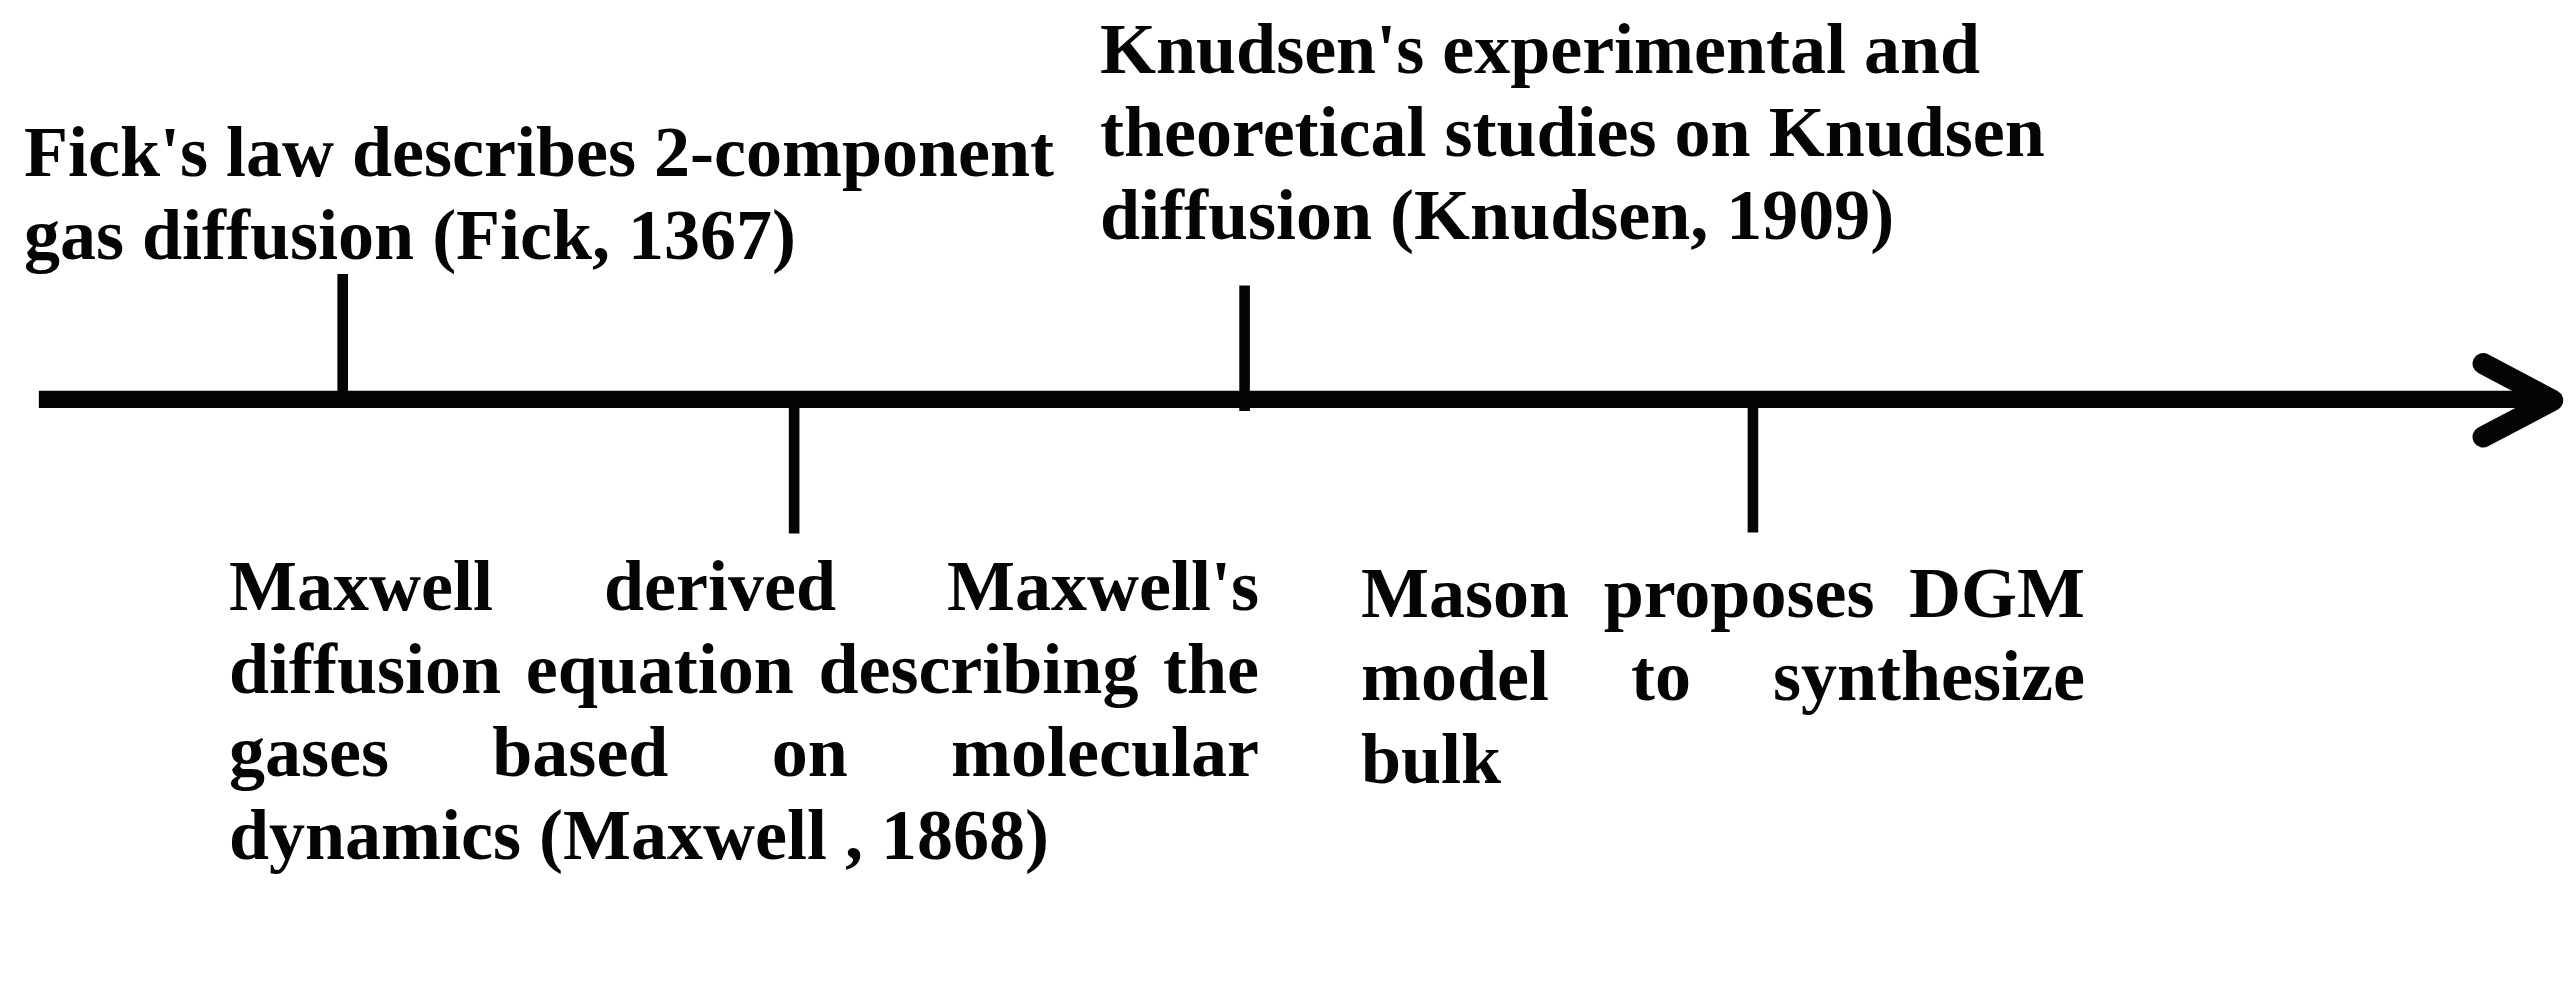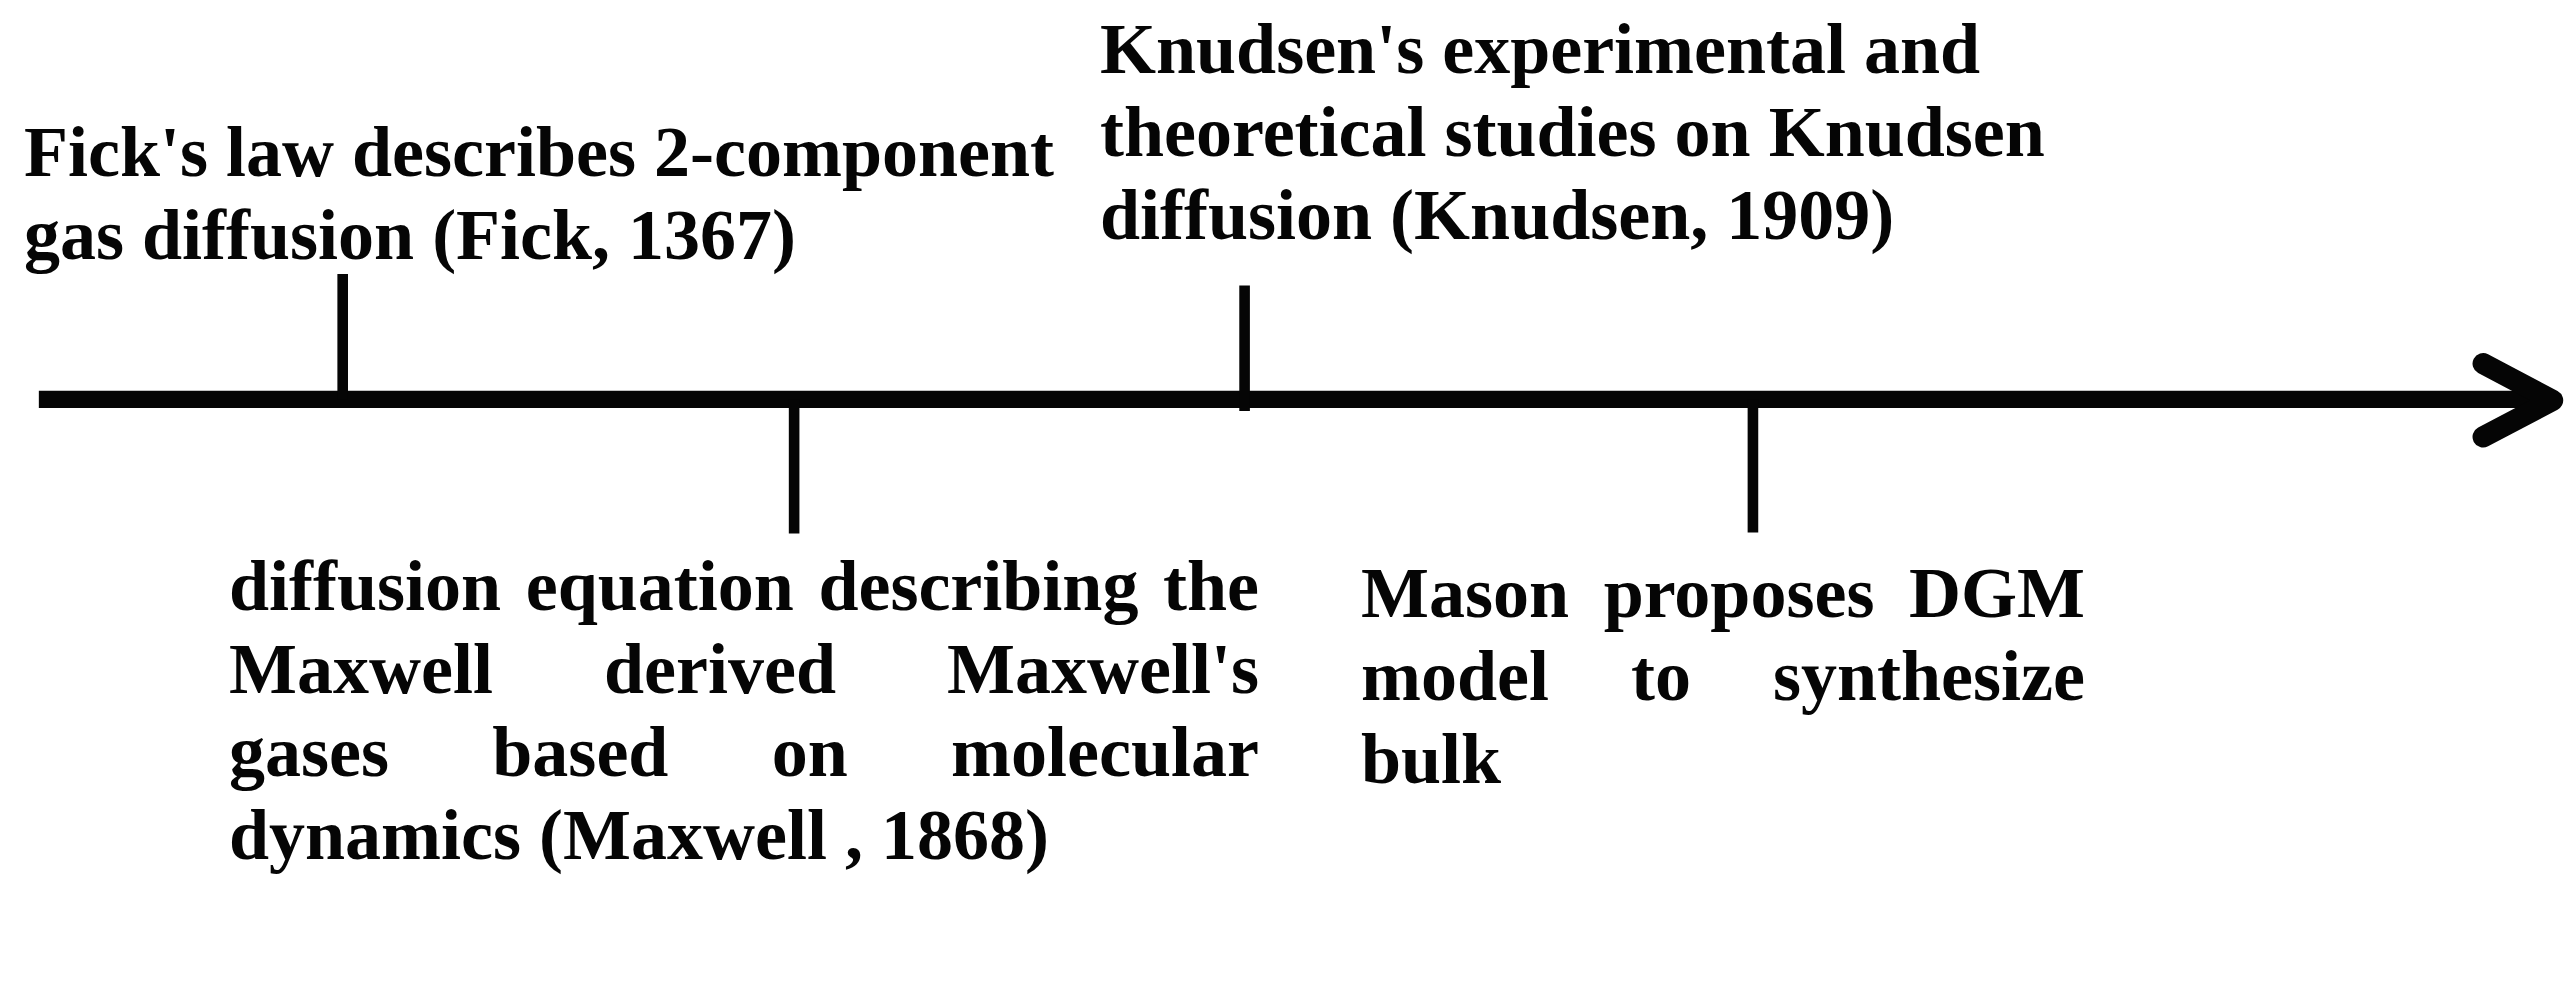--- a/index.html
+++ b/index.html
@@ -44,22 +44,22 @@
     <div class="ln">gas diffusion (Fick, 1367)</div>
   </div>
 
   <div class="tb" id="ev-knudsen">
     <div class="ln">Knudsen's experimental and</div>
     <div class="ln">theoretical studies on Knudsen</div>
     <div class="ln">diffusion (Knudsen, 1909)</div>
   </div>
 
   <div class="tb" id="ev-maxwell">
+    <div class="ln just">Maxwell derived Maxwell's</div>
     <div class="ln just">diffusion equation describing the</div>
-    <div class="ln just">Maxwell derived Maxwell's</div>
     <div class="ln just">gases based on molecular</div>
     <div class="ln">dynamics (Maxwell , 1868)</div>
   </div>
 
   <div class="tb" id="ev-mason">
     <div class="ln just">Mason proposes DGM</div>
     <div class="ln just">model to synthesize bulk</div>
   </div>
 
 </div>

